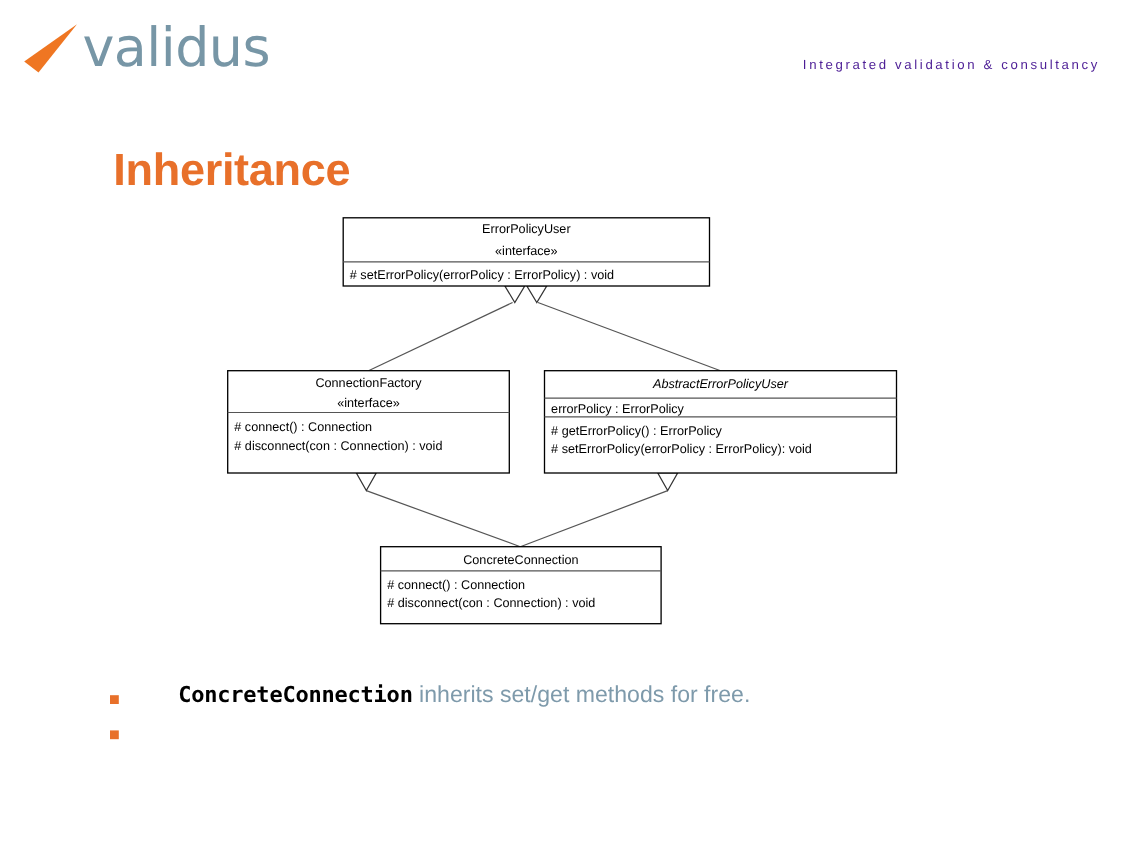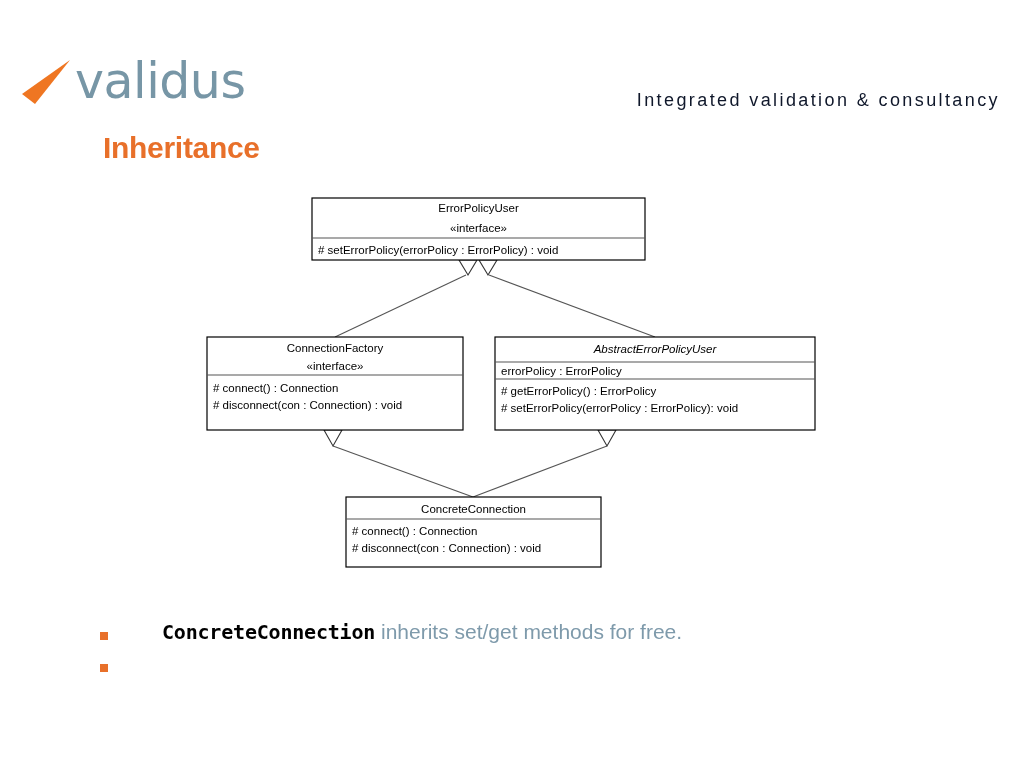--- a/index.html
+++ b/index.html
@@ -15,21 +15,20 @@
     overflow: hidden;
     position: relative;
   }
 
   
   #slide-header {
     position: absolute;
     top: 0; left: 0;
     width: 1024px;
     height: 104px;
-    margin-top: 38px;
   }
   #logo {
     position: absolute;
     left: 18px;
     top: 18px;
     display: flex;
     align-items: flex-start;
   }
   #logo-mark {
     width: 56px;
@@ -42,33 +41,33 @@
     font-size: 49px;
     line-height: 52px;
     color: #7796a6;
     letter-spacing: -0.5px;
   }
   #tagline {
     position: absolute;
     right: 24px;
     top: 52px;
     font-family: "Liberation Sans", sans-serif;
-    font-size: 18px;
+    font-size: 12px;
     letter-spacing: 2.4px;
-    color: #0f172a;
+    color: #4c1d95;
     white-space: nowrap;
   }
 
   
   #page-title {
     position: absolute;
     left: 103px;
     top: 131px;
     font-family: "Liberation Sans", sans-serif;
-    font-size: 30px;
+    font-size: 41px;
     font-weight: bold;
     color: #e8702a;
     letter-spacing: -0.3px;
   }
 
   
   #uml-diagram {
     position: absolute;
     left: 0;
     top: 0;

